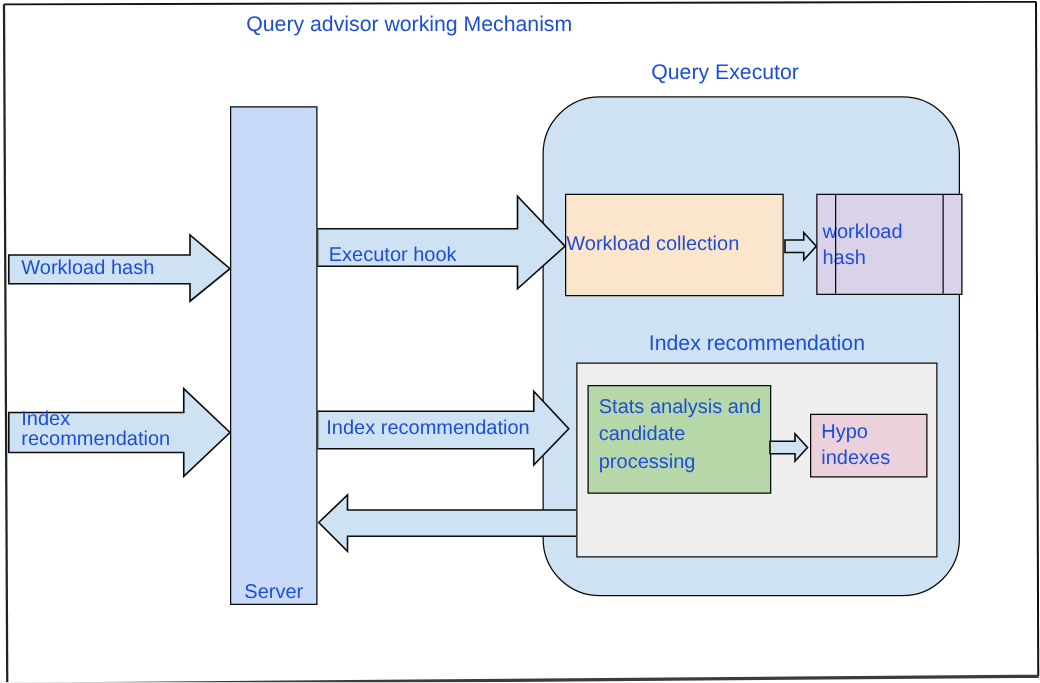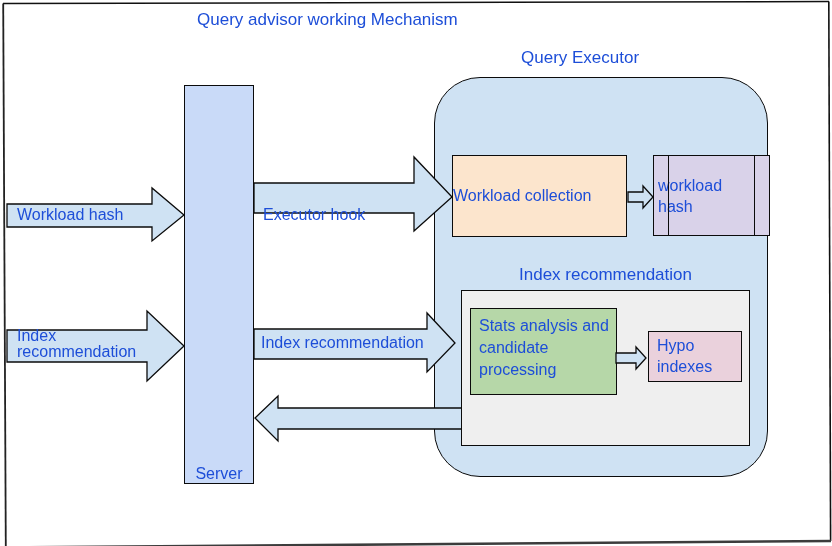--- a/index.html
+++ b/index.html
@@ -55,21 +55,21 @@
     font-size:16px;line-height:22px;padding:6px 6px 0 8px;
   }
   .pink-box{
     left:648px;top:331px;width:94px;height:51px;
     background:#ead1dc;border:1.4px solid #0b0b0b;
     font-size:16px;line-height:21px;padding:3px 4px 0 8px;
   }
   .arrow-label{position:absolute;font-size:16px;white-space:nowrap;}
   .lbl-workload-query{left:17px;top:206px;}
   .lbl-index-rec-in{left:17px;top:328px;width:134px;line-height:16px;white-space:normal;}
-  .lbl-executor-hook{left:263px;top:206px;}
+  .lbl-executor-hook{left:263px;top:196px;}
   .lbl-index-rec-mid{left:261px;top:334px;}
   .lbl-replan{left:276px;top:409px;}
 </style>
 </head>
 <body>
 
 <div id="stage">
 
   <svg width="832" height="546">
     <line x1="3" y1="3.5" x2="829" y2="1.5" stroke="#111111" stroke-width="1.5"></line>

